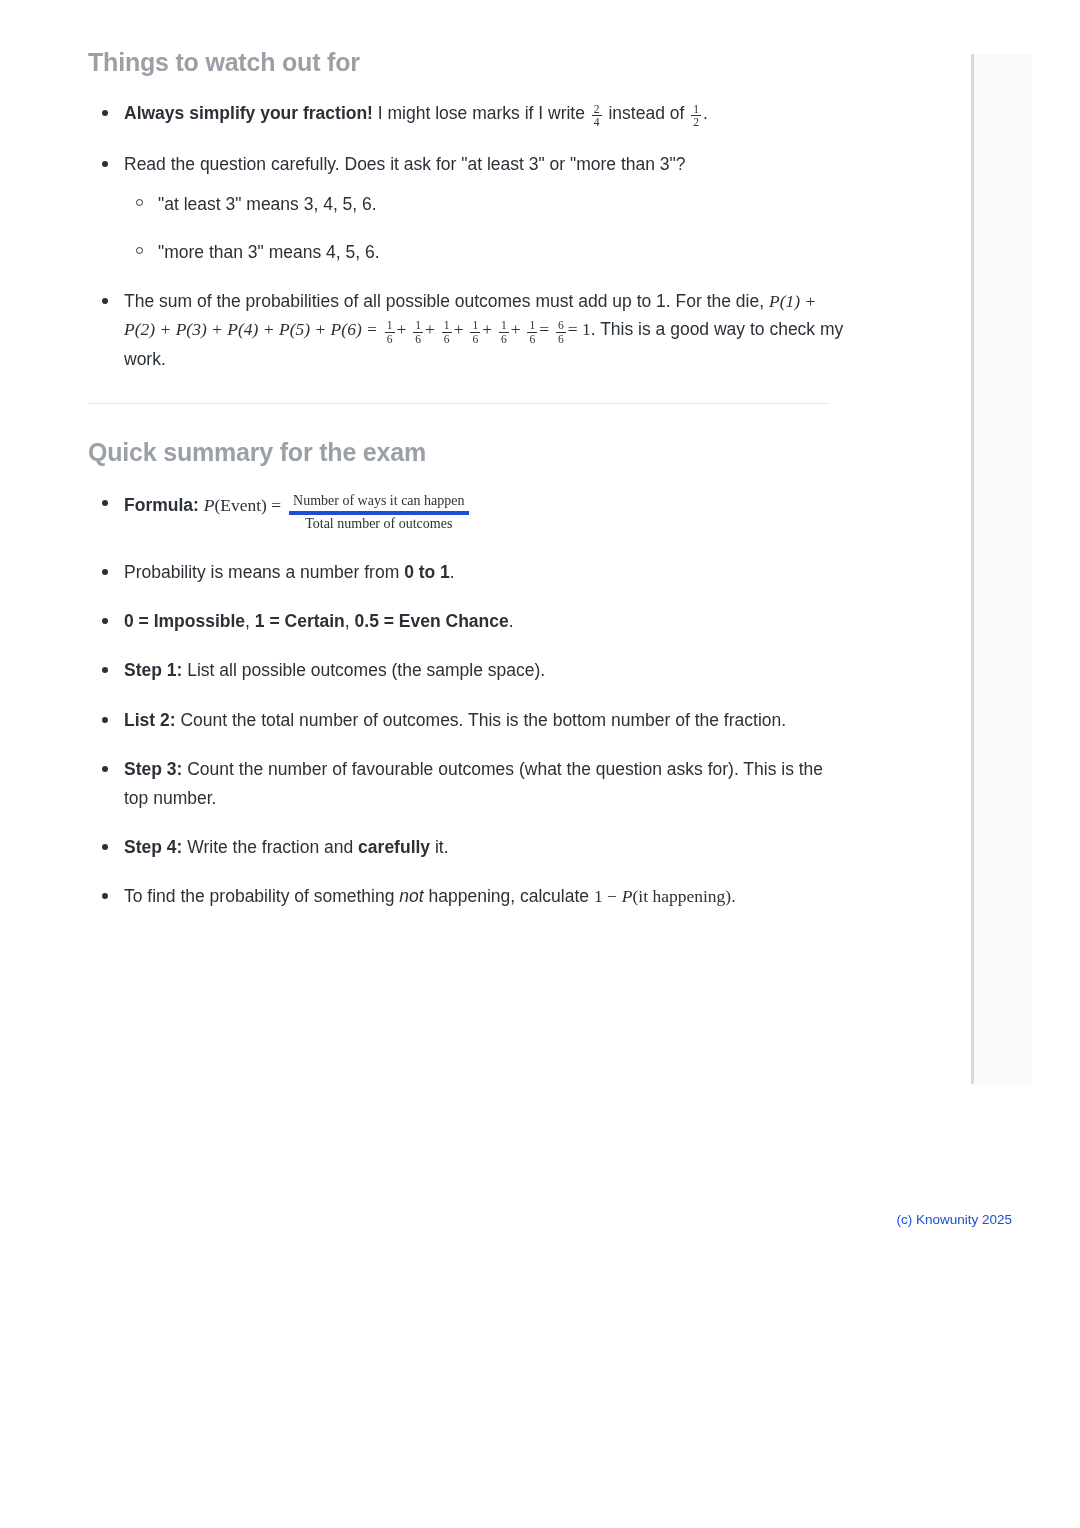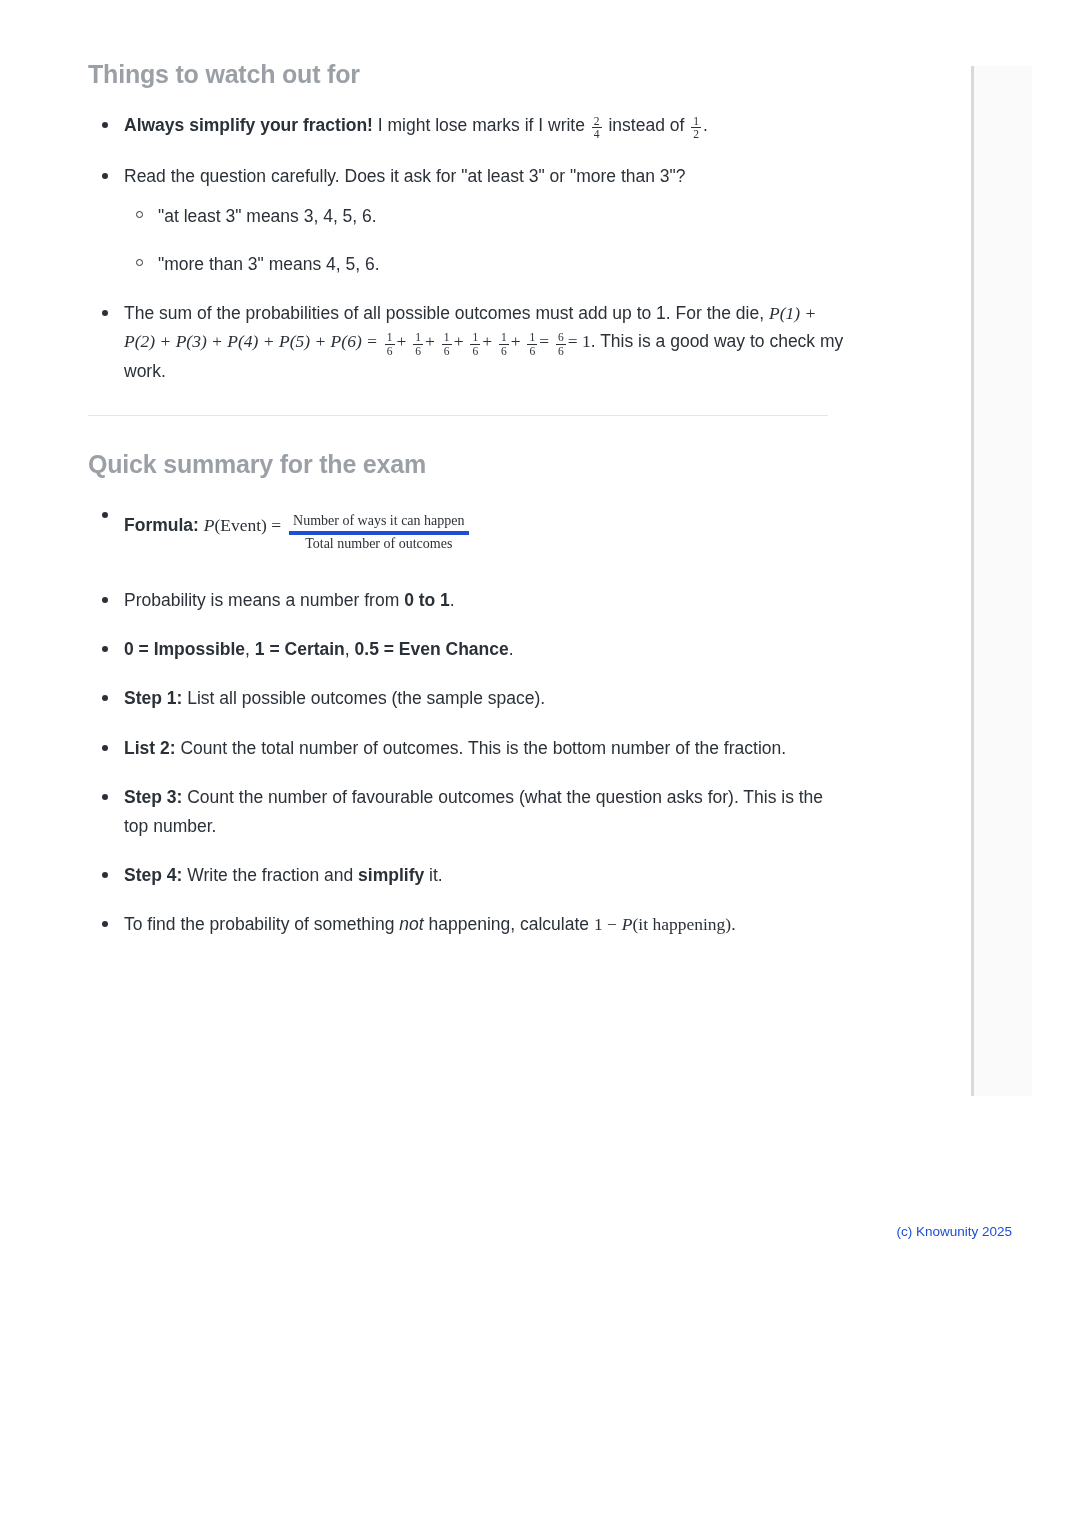--- a/index.html
+++ b/index.html
@@ -10,21 +10,21 @@
   body {
     width: 1080px;
     height: 1528px;
     position: relative;
     font-family: "Liberation Sans", sans-serif;
     color: #2e3440;
     overflow: hidden;
   }
   .page {
     position: absolute;
-    top: 16px; left: 0;
+    top: 4px; left: 0;
     width: 1080px;
     height: 1281px;
     background: #ffffff;
   }
   
   .right-strip {
     position: absolute;
     top: 50px;
     right: 48px;
     width: 58px;
@@ -126,21 +126,21 @@
     font-size: 0.66em;
     border-top: 1px solid #2b3138;
     padding: 0 2px;
   }
   .frac-wide {
     display: inline-block;
     vertical-align: -0.95em;
     text-align: center;
     font-family: "Liberation Serif", serif;
     line-height: 1.2;
-    margin: 12px 3px;
+    margin: 4px 3px;
   }
   .frac-wide .num {
     display: block;
     font-size: 0.80em;
     padding: 0 4px 1px 4px;
   }
   .frac-wide .den {
     display: block;
     font-size: 0.80em;
     border-top: 4px solid #1d4ed8;
@@ -220,21 +220,21 @@
 
       <li>
         <b>List 2:</b><span> Count the total number of outcomes. This is the bottom number of the fraction.</span>
       </li>
 
       <li>
         <b>Step 3:</b><span> Count the number of favourable outcomes (what the question asks for). This is the top number.</span>
       </li>
 
       <li>
-        <b>Step 4:</b><span> Write the fraction and </span><b>simplify</b><span> it.</span>
+        <b>Step 4:</b><span> Write the fraction and </span><b>carefully</b><span> it.</span>
       </li>
 
       <li>
         <span>To find the probability of something </span><span class="italic">not</span><span> happening, calculate </span><span class="math">1 −</span>
         <span class="mathit">P</span><span class="math">(it happening).</span>
       </li>
 
     </ul>
 
   </div>

